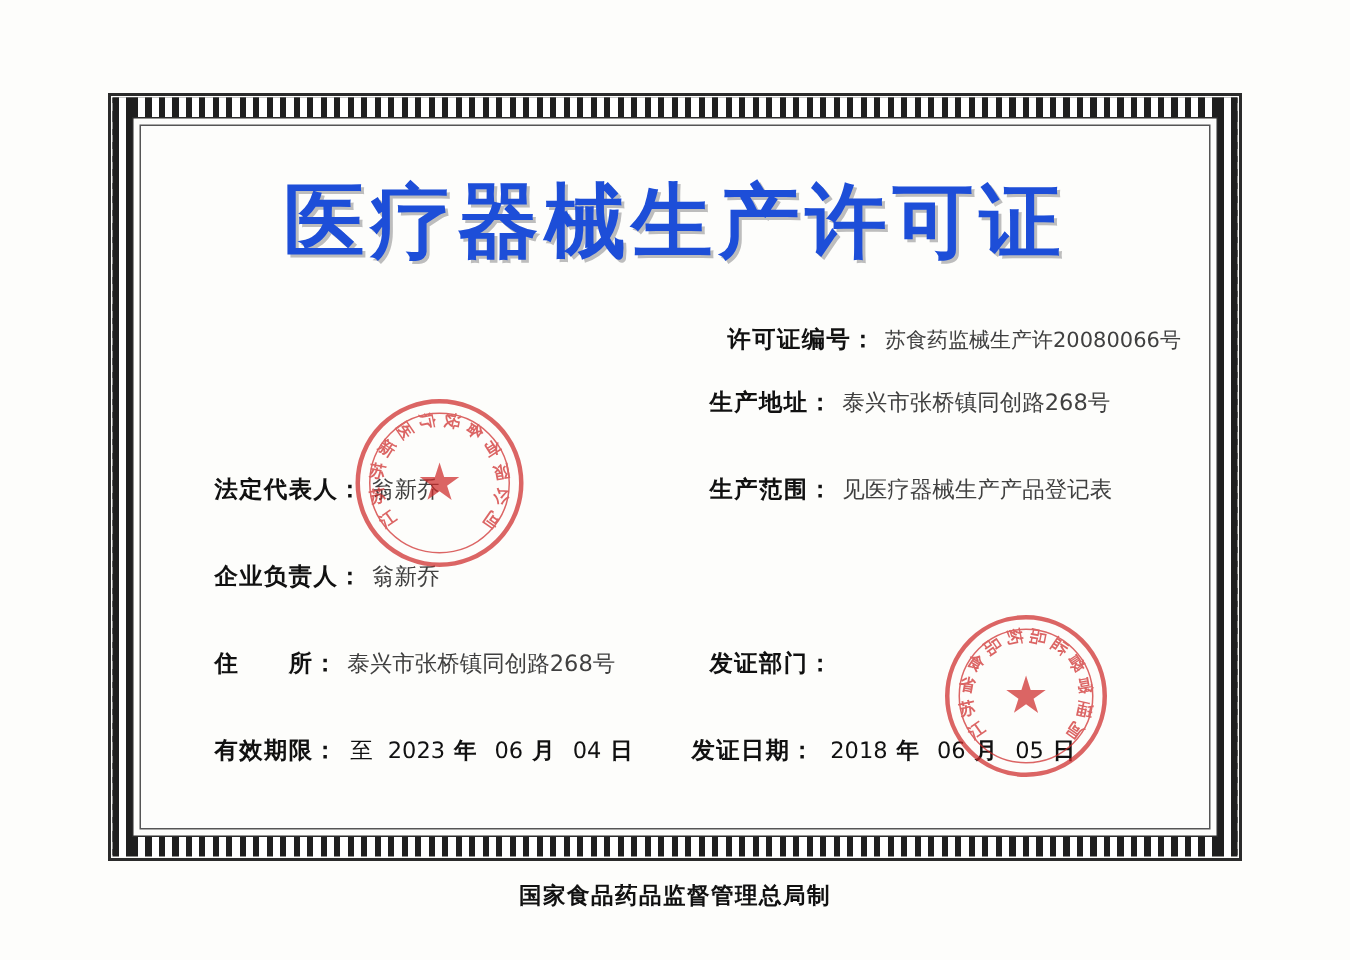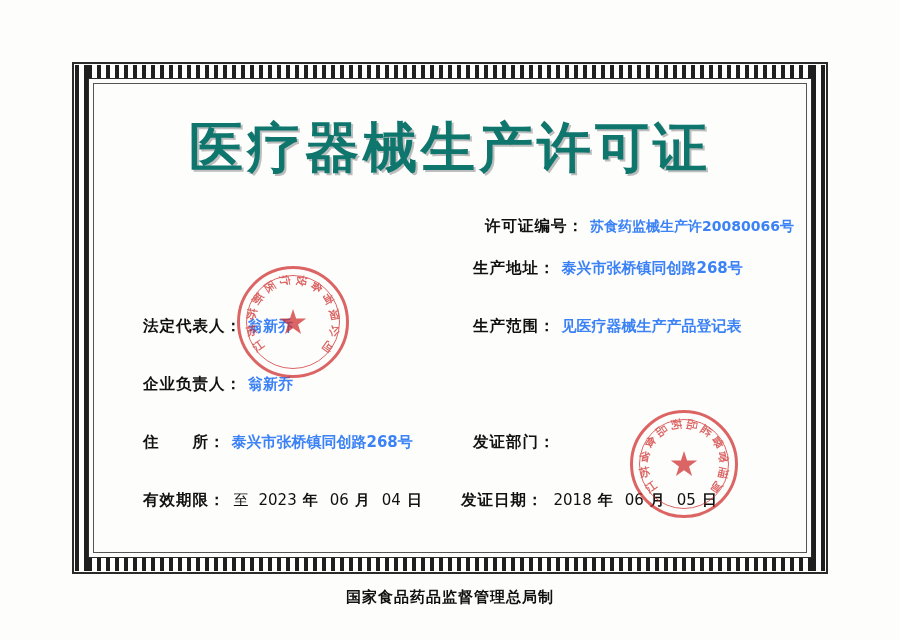--- a/index.html
+++ b/index.html
@@ -80,21 +80,21 @@
   .title {
     position: absolute;
     left: 0;
     top: 112px;
     width: 900px;
     text-align: center;
     font-family: "DejaVu Sans", "Liberation Sans", sans-serif;
     font-size: 54px;
     font-weight: bold;
     letter-spacing: 4px;
-    color: #0f766e;
+    color: #1d4ed8;
     text-shadow: 2px 2px 0 #bdbdbd;
   }
 
   
   .fields {
     position: absolute;
     left: 93px;
     top: 206px;
     width: 714px;
     height: 320px;
@@ -110,23 +110,23 @@
   .label {
     font-family: "DejaVu Sans", "Liberation Sans", sans-serif;
     font-size: 15.5px;
     font-weight: bold;
     color: #111;
     letter-spacing: 1px;
   }
   .value {
     font-family: "DejaVu Sans", "Liberation Sans", sans-serif;
     font-size: 15px;
-    color: #3b82f6;
+    color: #404040;
     margin-left: 6px;
-    font-weight: 700;
+    font-weight: 400;
   }
   .value-small {
     font-size: 14px;
   }
 
   
   .r-name   { left: 50px;  top: 52px; }
   .r-legal  { left: 50px;  top: 110px; }
   .r-head   { left: 50px;  top: 168px; }
   .r-addr   { left: 50px;  top: 226px; }

